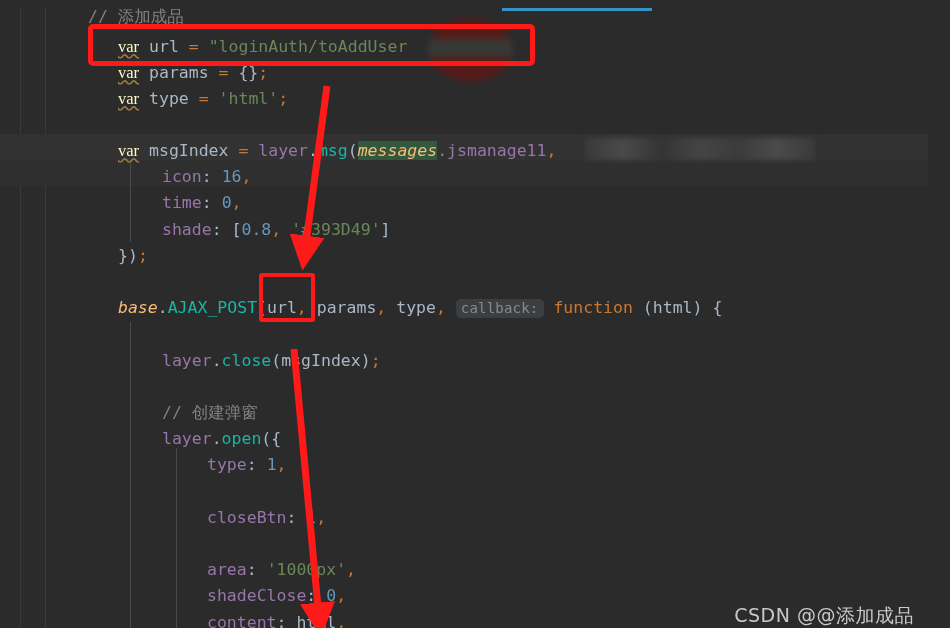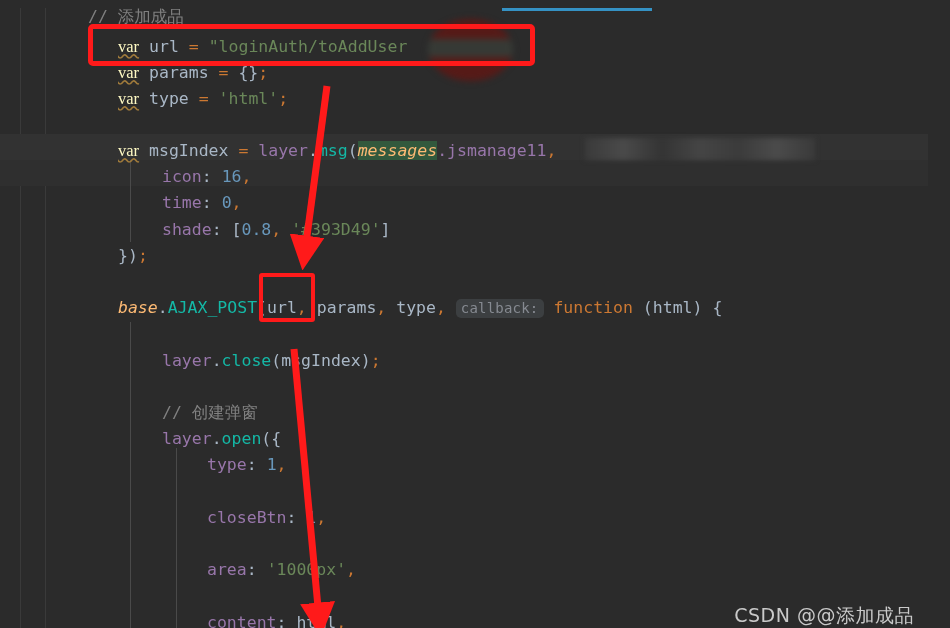--- a/index.html
+++ b/index.html
@@ -202,20 +202,21 @@
     <div class="code-line" style="top:392px;left:162px;"><span class="t-comment">// 创建弹窗</span></div>
 
     <div class="code-line" style="top:444px;left:207px;"><span class="t-prop">type</span><span class="t-punct">:</span> <span class="t-num">1</span><span class="t-comma">,</span></div>
 
 
     <div class="code-line" style="top:497px;left:207px;"><span class="t-prop">closeBtn</span><span class="t-punct">:</span> <span class="t-num">1</span><span class="t-comma">,</span></div>
 
 
     <div class="code-line" style="top:549px;left:207px;"><span class="t-prop">area</span><span class="t-punct">:</span> <span class="t-str">'1000px'</span><span class="t-comma">,</span></div>
 
+    <div class="code-line" style="top:575px;left:207px;"><span class="t-prop">shadeClose</span><span class="t-punct">:</span> <span class="t-num">0</span><span class="t-comma">,</span></div>
 
     <div class="code-line" style="top:602px;left:207px;"><span class="t-prop">content</span><span class="t-punct">:</span> <span class="t-ident">html</span><span class="t-comma">,</span></div>
 
   </div>
 
   <div class="top-bar" style="left:502px;top:0;width:150px;height:3px;"></div>
 
   <div class="redact-bar" style="left:585px;top:130px;width:230px;height:22px;"></div>
   <div class="redact-blob" style="left:428px;top:11px;width:85px;height:62px;"></div>
 

